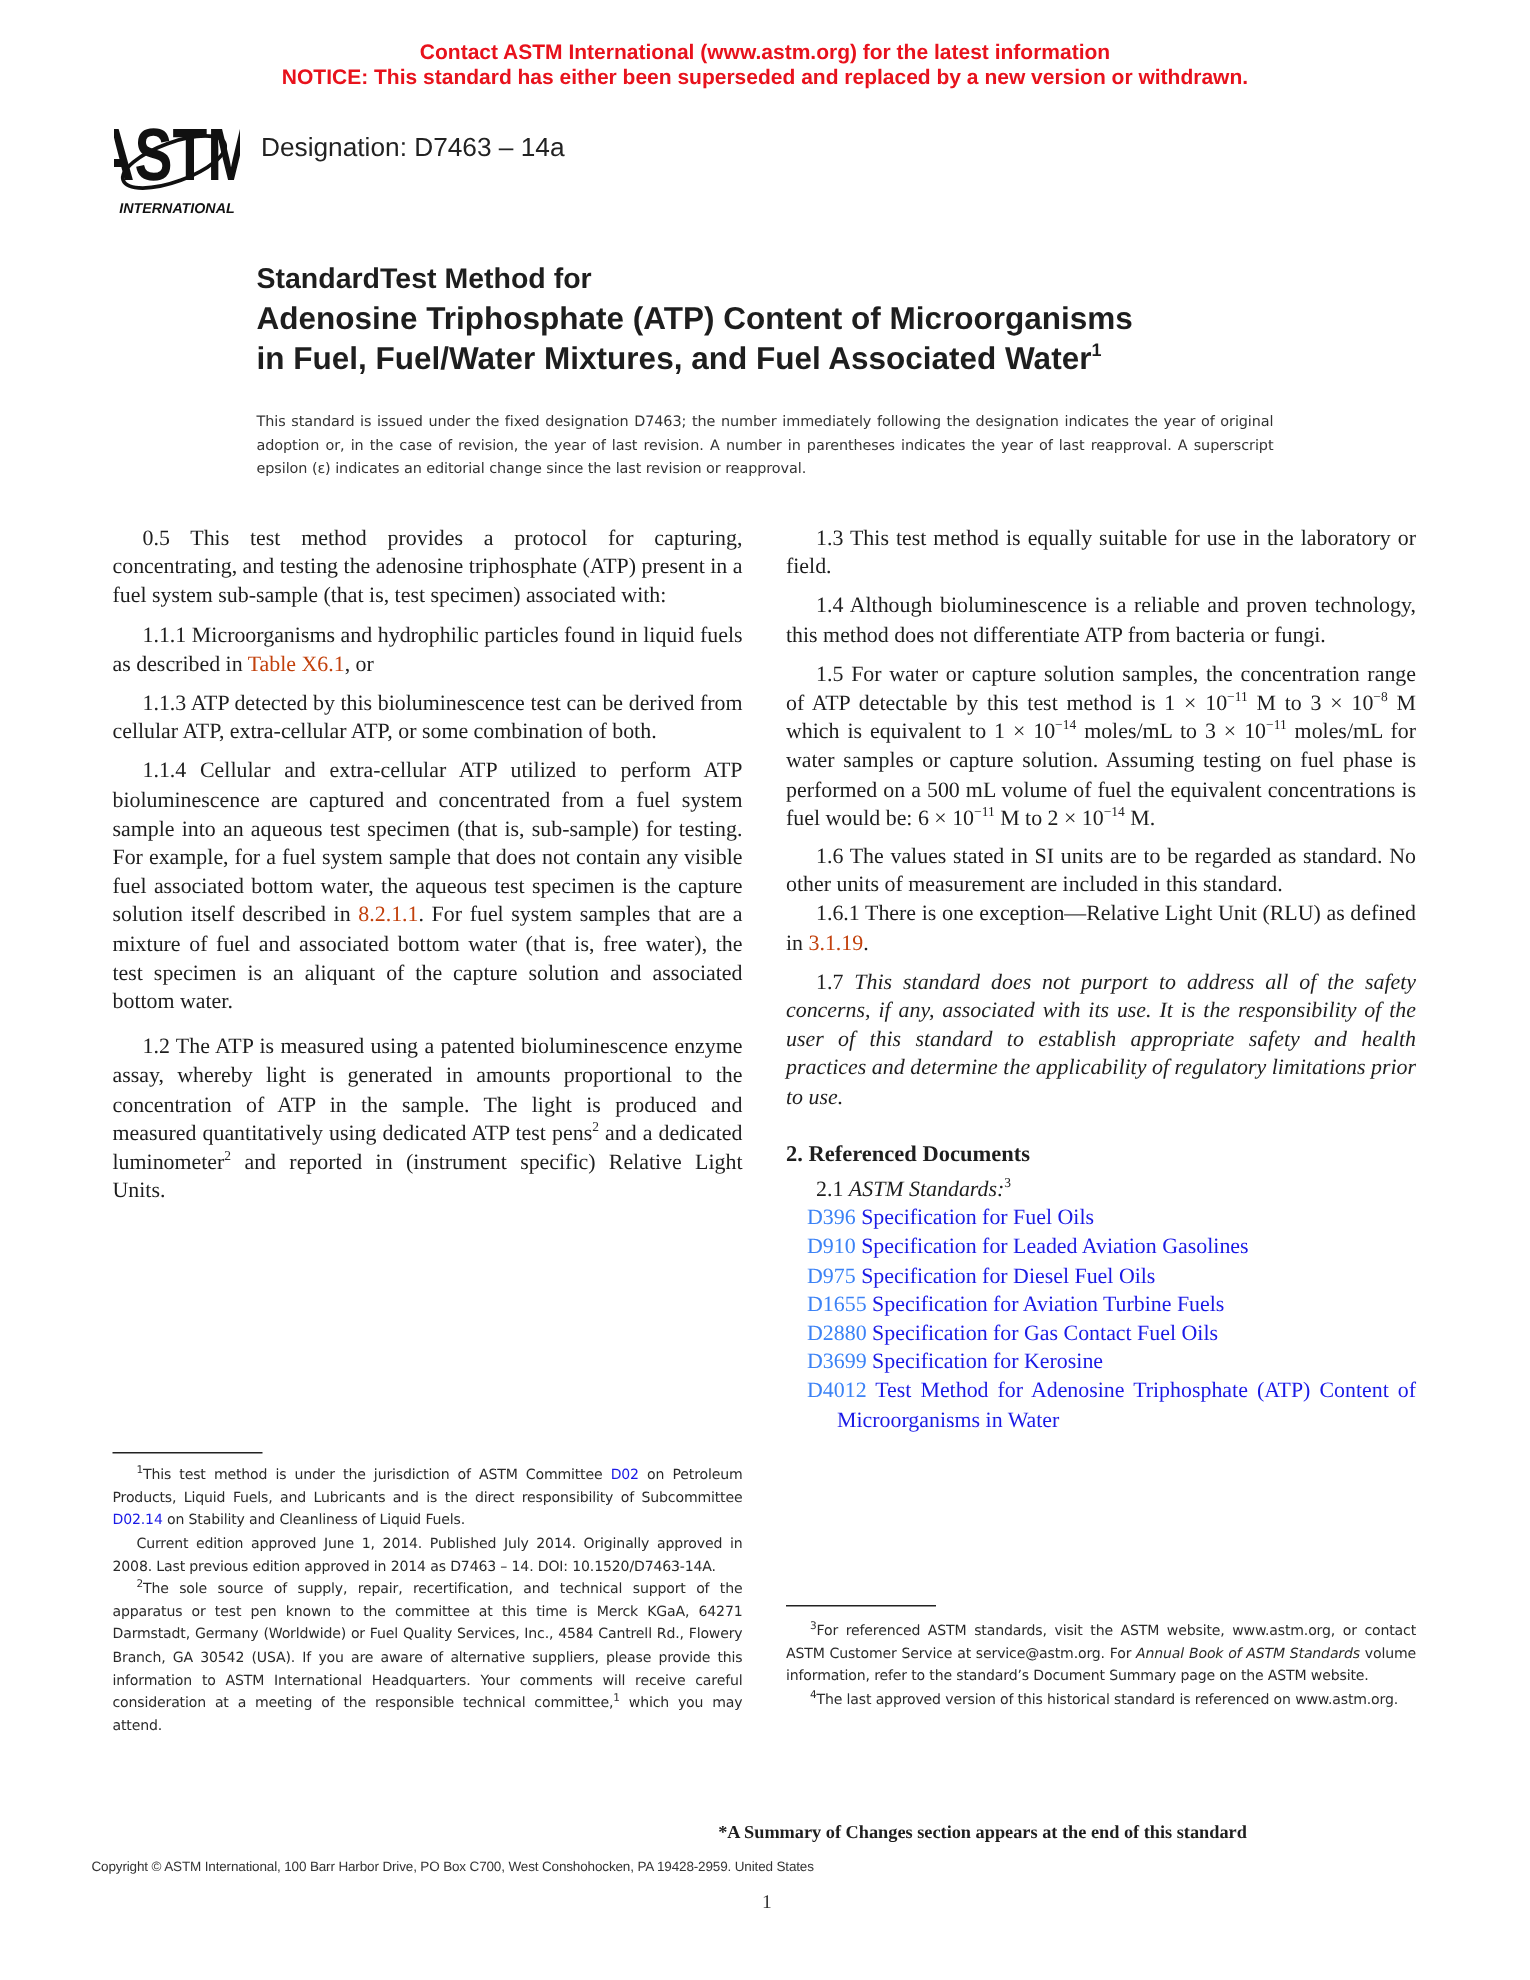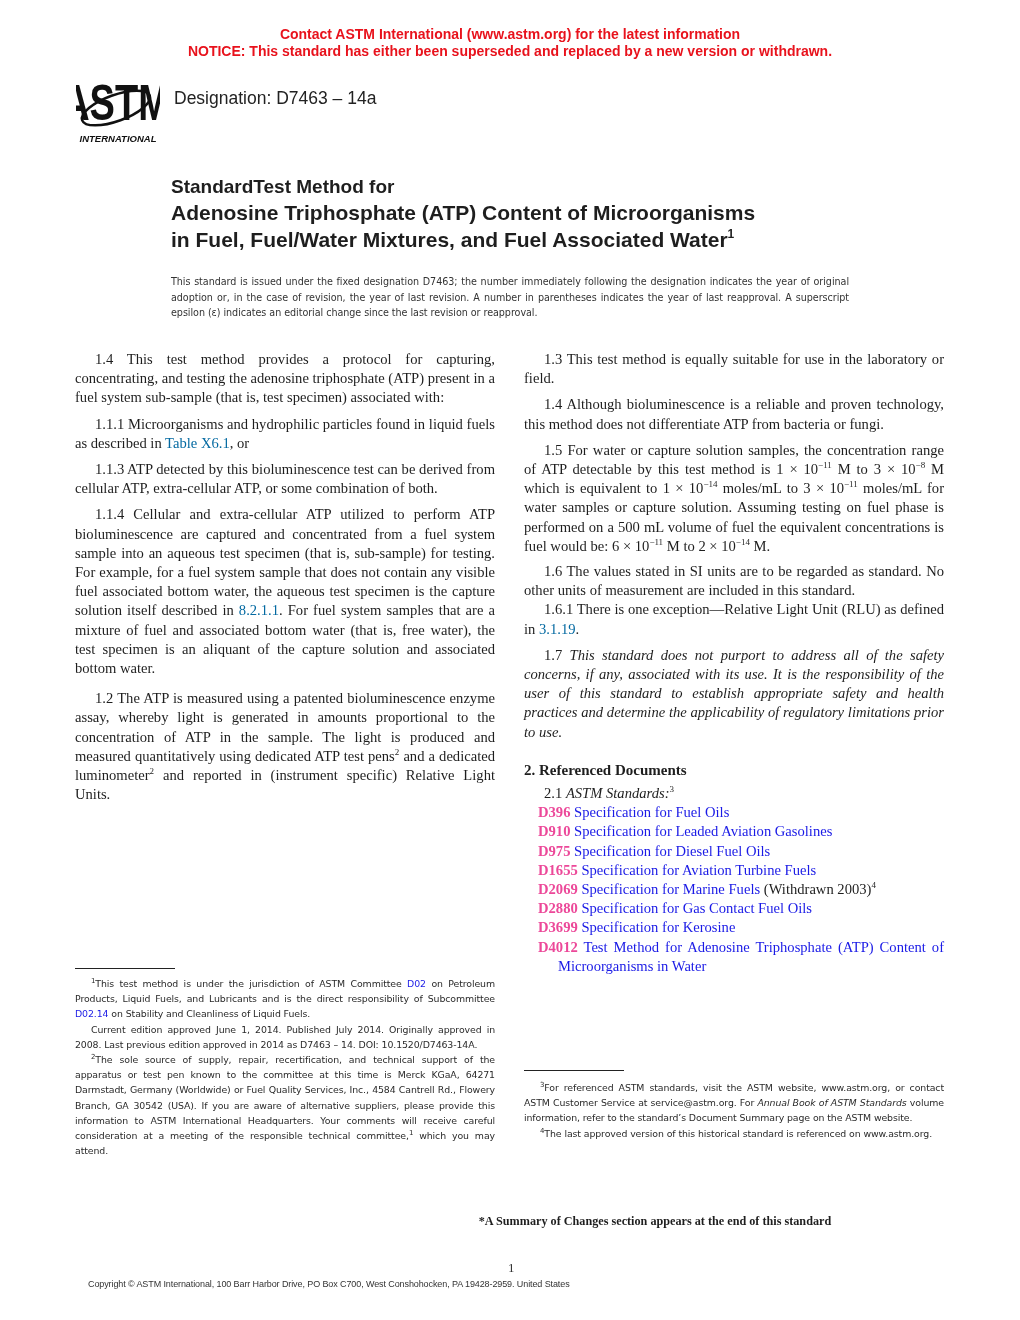--- a/index.html
+++ b/index.html
@@ -21,40 +21,40 @@
     .issued { position: absolute; left: 171px; top: 274px; width: 678px; font-family: "DejaVu Sans", sans-serif;
       font-size: 9.6px; line-height: 15.6px; color: #333; text-align: justify; letter-spacing: -0.05px; }
 
     .col { position: absolute; top: 350px; width: 420px; font-size: 14.6px; line-height: 19.2px; text-align: justify; color: #1e1e1e; }
     .col-left { left: 75px; }
     .col-right { left: 524px; }
 
     .section-heading { font-weight: bold; font-size: 15px; margin-bottom: 8px; }
     .para { text-indent: 20px; }
     .gap { margin-top: 7px; }
-    .link-red { color: #0369a1; }
+    .link-red { color: #c2410c; }
     sup { font-size: 9px; vertical-align: 6px; line-height: 0; }
     .italic { font-style: italic; }
 
     .ref-list { margin-top: 0; }
     .ref-item { text-indent: -20px; padding-left: 34px; }
-    .ref-code { color: #ec4899; font-weight: bold; }
+    .ref-code { color: #3b82f6; }
     .ref-title { color: #1a1ae6; }
 
     .footnote-rule { position: absolute; width: 100px; height: 1px; background: #222; }
     .footnotes { position: absolute; width: 420px; font-family: "DejaVu Sans", sans-serif; font-size: 9.4px;
       line-height: 15.2px; text-align: justify; color: #2a2a2a; letter-spacing: -0.1px; }
     .fn-para { text-indent: 16px; }
     .fn-blue { color: #1a1ae6; }
     .fn sup { font-size: 7px; vertical-align: 4px; }
 
     .summary { position: absolute; left: 0; width: 1020px; top: 1214px; text-align: center; padding-left: 290px;
       font-weight: bold; font-size: 12.2px; color: #1e1e1e; }
-    .copyright { position: absolute; left: 88px; top: 1239px; font-family: "Liberation Sans", sans-serif;
-      font-size: 9px; color: #333; letter-spacing: -0.1px; margin-top: 40px; }
+    .copyright { position: absolute; left: 61px; top: 1239px; font-family: "Liberation Sans", sans-serif;
+      font-size: 9px; color: #333; letter-spacing: -0.1px; }
     .page-num { position: absolute; left: 508px; top: 1260px; font-size: 13px; color: #333; }
   </style>
 </head>
 <body>
 
 <div class="notice">
   <div>Contact ASTM International (www.astm.org) for the latest information</div>
   <div>NOTICE: This standard has either been superseded and replaced by a new version or withdrawn.</div>
 </div>
 
@@ -70,21 +70,21 @@
 
 <div class="title-block">
   <div class="title-1">StandardTest Method for</div>
   <div class="title-2">Adenosine Triphosphate (ATP) Content of Microorganisms</div>
   <div class="title-2"><span>in Fuel, Fuel/Water Mixtures, and Fuel Associated Water</span><sup>1</sup></div>
 </div>
 
 <div class="issued">This standard is issued under the fixed designation D7463; the number immediately following the designation indicates the year of original adoption or, in the case of revision, the year of last revision. A number in parentheses indicates the year of last reapproval. A superscript epsilon (ε) indicates an editorial change since the last revision or reapproval.</div>
 
 <div class="col col-left">
-  <p class="para">1.4 This test method provides a protocol for capturing, concentrating, and testing the adenosine triphosphate (ATP) present in a fuel system sub-sample (that is, test specimen) associated with:</p>
+  <p class="para">0.5 This test method provides a protocol for capturing, concentrating, and testing the adenosine triphosphate (ATP) present in a fuel system sub-sample (that is, test specimen) associated with:</p>
   <p class="para gap"><span>1.1.1 Microorganisms and hydrophilic particles found in liquid fuels as described in </span><span class="link-red">Table X6.1</span><span>, or</span></p>
   <p class="para gap">1.1.3 ATP detected by this bioluminescence test can be derived from cellular ATP, extra-cellular ATP, or some combination of both.</p>
   <p class="para gap"><span>1.1.4 Cellular and extra-cellular ATP utilized to perform ATP bioluminescence are captured and concentrated from a fuel system sample into an aqueous test specimen (that is, sub-sample) for testing. For example, for a fuel system sample that does not contain any visible fuel associated bottom water, the aqueous test specimen is the capture solution itself described in </span><span class="link-red">8.2.1.1</span><span>. For fuel system samples that are a mixture of fuel and associated bottom water (that is, free water), the test specimen is an aliquant of the capture solution and associated bottom water.</span></p>
   <p class="para" style="margin-top:11px"><span>1.2  The ATP is measured using a patented bioluminescence enzyme assay, whereby light is generated in amounts proportional to the concentration of ATP in the sample. The light is produced and measured quantitatively using dedicated ATP test pens</span><sup>2</sup><span> and a dedicated luminometer</span><sup>2</sup><span> and reported in (instrument specific) Relative Light Units.</span></p>
 </div>
 
 <div class="footnote-rule" style="left:75px; top:968px;"></div>
 <div class="footnotes fn" style="left:75px; top:976px;">
   <p class="fn-para"><sup>1</sup><span>This test method is under the jurisdiction of ASTM Committee </span><span class="fn-blue">D02</span><span> on Petroleum Products, Liquid Fuels, and Lubricants and is the direct responsibility of Subcommittee </span><span class="fn-blue">D02.14</span><span> on Stability and Cleanliness of Liquid Fuels.</span></p>
   <p class="fn-para">Current edition approved June 1, 2014. Published July 2014. Originally approved in 2008. Last previous edition approved in 2014 as D7463 – 14. DOI: 10.1520/D7463-14A.</p>
@@ -99,21 +99,20 @@
   <p class="para"><span>1.6.1  There is one exception—Relative Light Unit (RLU) as defined in </span><span class="link-red">3.1.19</span><span>.</span></p>
   <p class="para" style="margin-top:7px"><span>1.7 </span><span class="italic">This standard does not purport to address all of the safety concerns, if any, associated with its use. It is the responsibility of the user of this standard to establish appropriate safety and health practices and determine the applicability of regulatory limitations prior to use.</span></p>
 
   <div class="section-heading" style="margin-top:19px; margin-bottom:4px;">2.  Referenced Documents</div>
   <p class="para"><span>2.1 </span><span class="italic">ASTM Standards:</span><sup>3</sup></p>
   <div class="ref-list">
     <div class="ref-item"><span class="ref-code">D396</span> <span class="ref-title">Specification for Fuel Oils</span></div>
     <div class="ref-item"><span class="ref-code">D910</span> <span class="ref-title">Specification for Leaded Aviation Gasolines</span></div>
     <div class="ref-item"><span class="ref-code">D975</span> <span class="ref-title">Specification for Diesel Fuel Oils</span></div>
     <div class="ref-item"><span class="ref-code">D1655</span> <span class="ref-title">Specification for Aviation Turbine Fuels</span></div>
-    <div class="ref-item"><span class="ref-code">D2069</span> <span class="ref-title">Specification for Marine Fuels</span><span> (Withdrawn 2003)</span><sup>4</sup></div>
     <div class="ref-item"><span class="ref-code">D2880</span> <span class="ref-title">Specification for Gas Contact Fuel Oils</span></div>
     <div class="ref-item"><span class="ref-code">D3699</span> <span class="ref-title">Specification for Kerosine</span></div>
     <div class="ref-item"><span class="ref-code">D4012</span> <span class="ref-title">Test Method for Adenosine Triphosphate (ATP) Content of Microorganisms in Water</span></div>
   </div>
 </div>
 
 <div class="footnote-rule" style="left:524px; top:1070px;"></div>
 <div class="footnotes fn" style="left:524px; top:1080px;">
   <p class="fn-para"><sup>3</sup><span>For referenced ASTM standards, visit the ASTM website, www.astm.org, or contact ASTM Customer Service at service@astm.org. For </span><span class="italic">Annual Book of ASTM Standards</span><span> volume information, refer to the standard’s Document Summary page on the ASTM website.</span></p>
   <p class="fn-para"><sup>4</sup><span>The last approved version of this historical standard is referenced on www.astm.org.</span></p>

